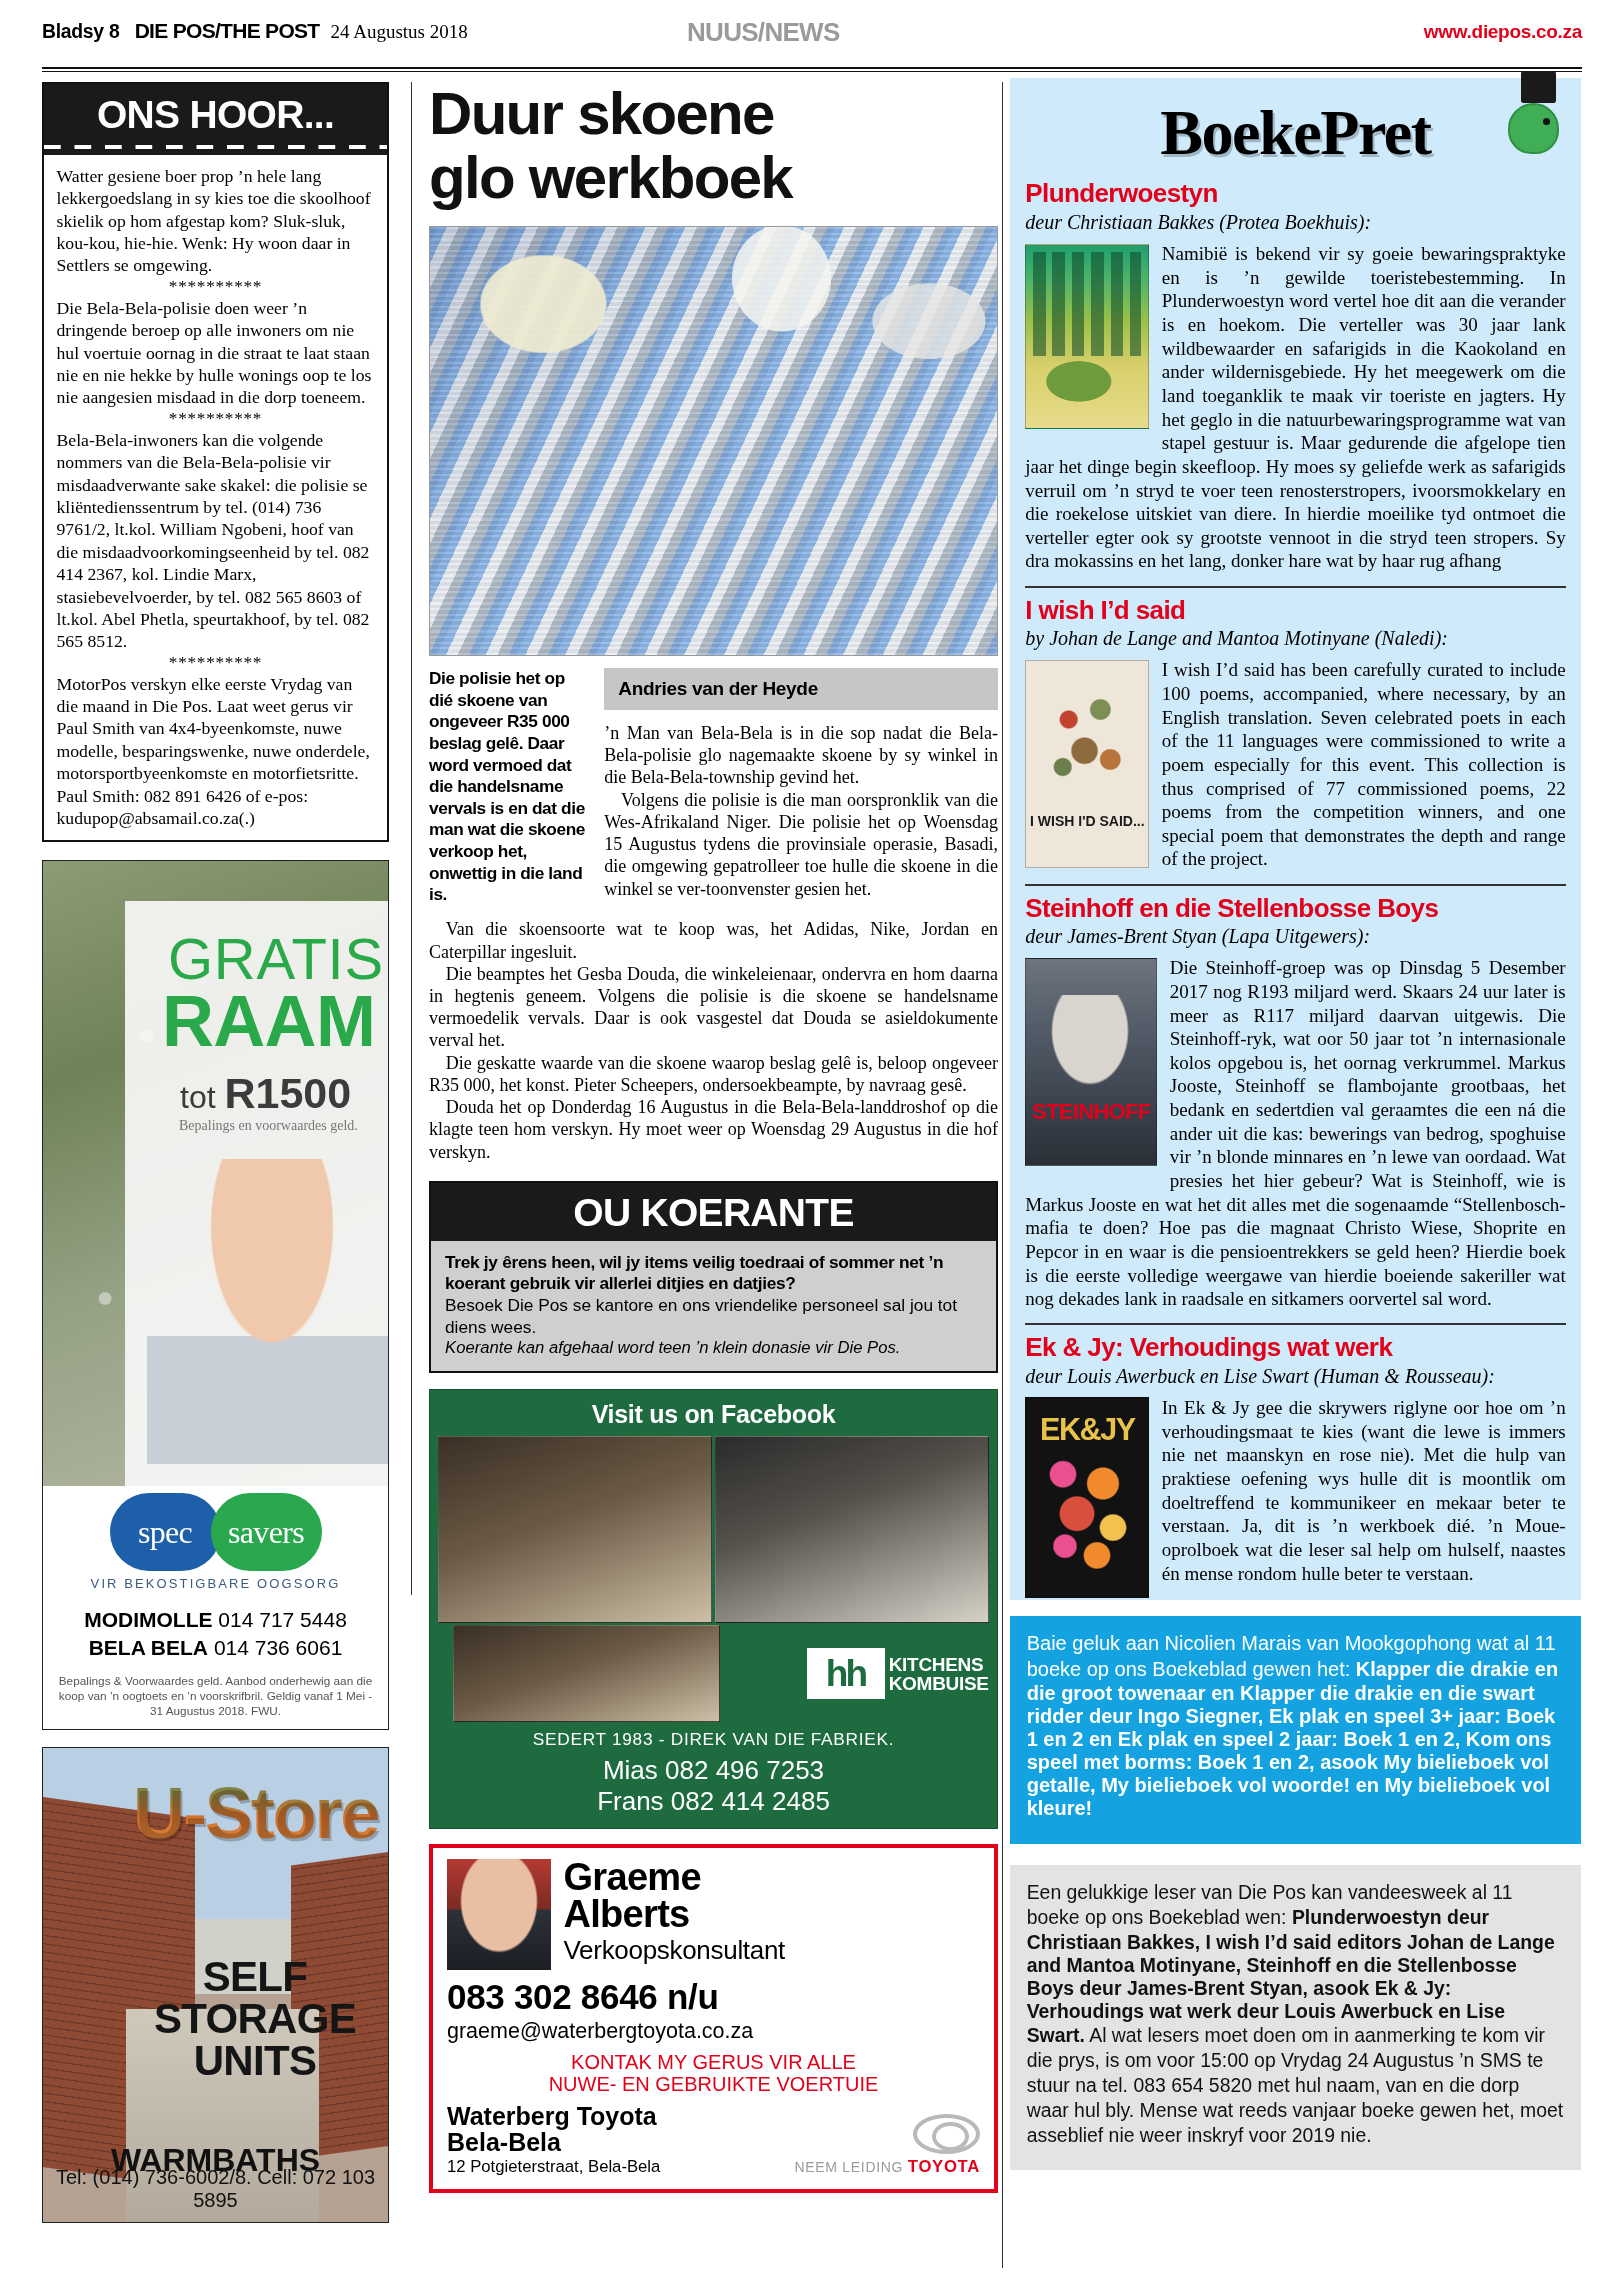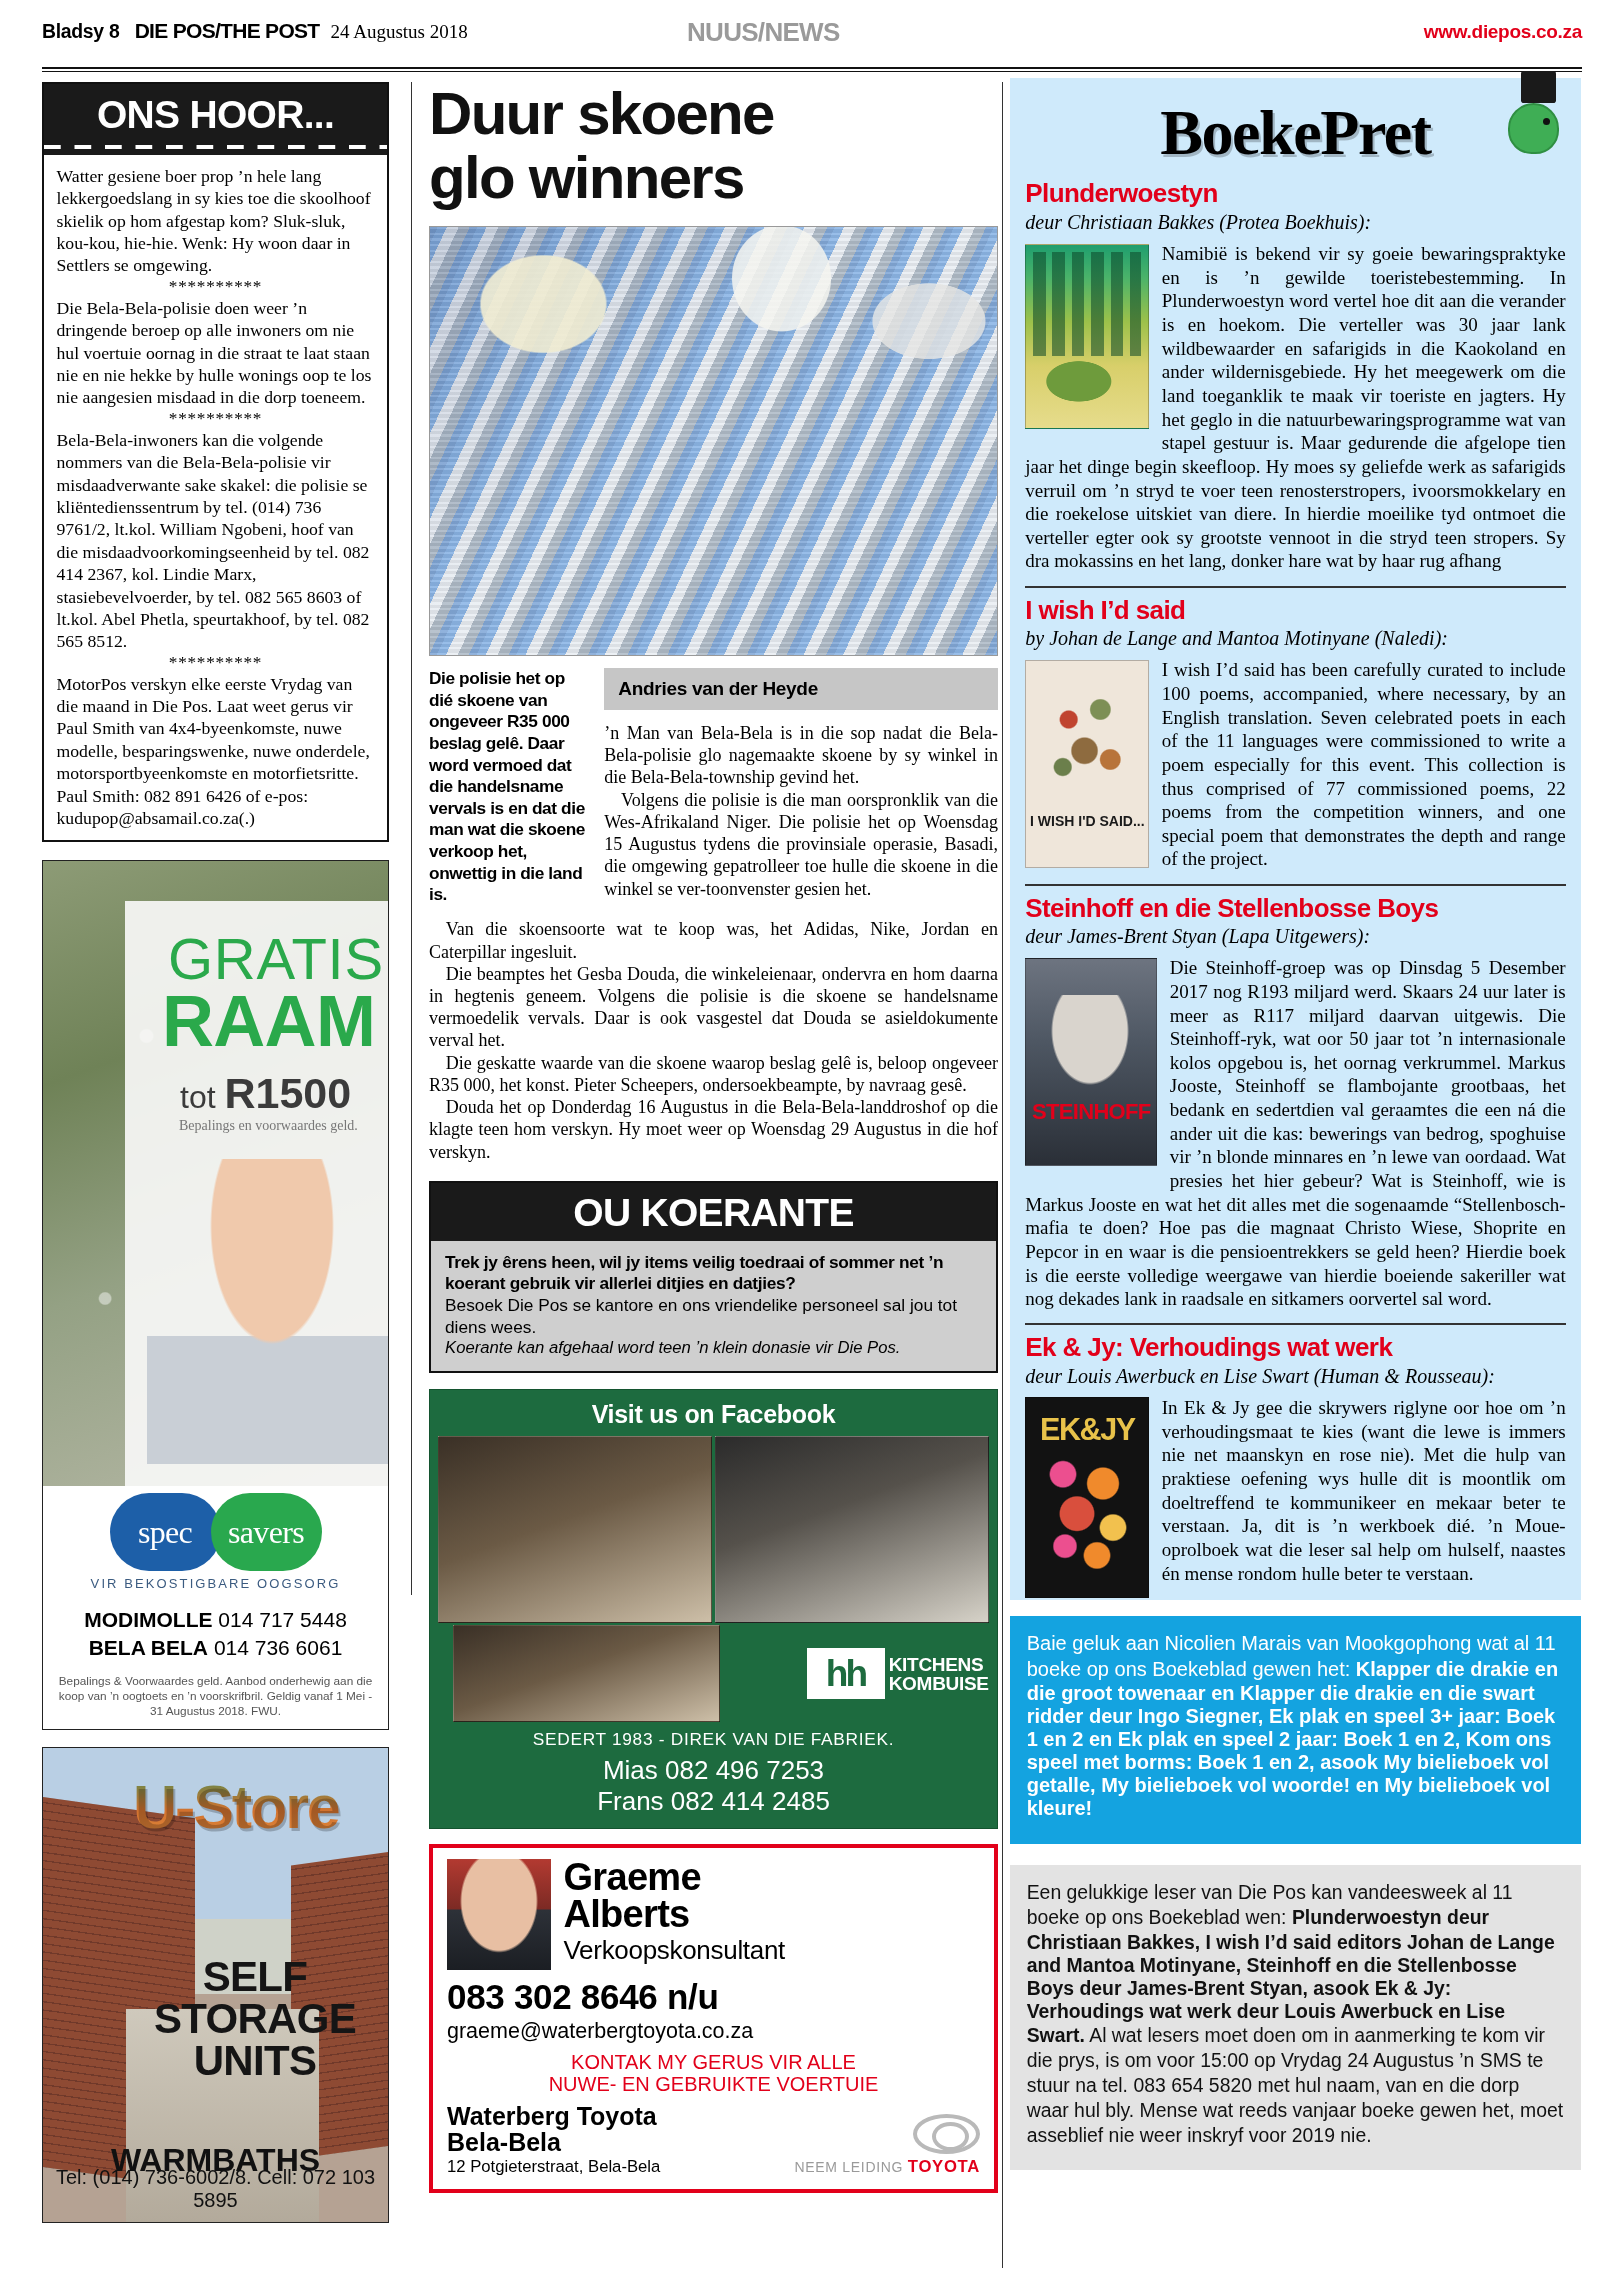--- a/index.html
+++ b/index.html
@@ -198,21 +198,21 @@
     position: absolute; right: 0; top: 104px; width: 28%; height: 62%;
     background: repeating-linear-gradient(0deg, #8e4a33 0 7px, #70392a 7px 8.3px);
     transform: skewY(-8deg); transform-origin: right top;
   }
   .ust-floor {
     position: absolute; left: 24%; right: 20%; bottom: 0; height: 45%;
     background: linear-gradient(180deg, #cfc9bc, #b3aa9b);
   }
   .ust-logo {
     position: absolute; left: 90px; top: 23.6px;
-    font-family: "Liberation Sans", sans-serif; font-weight: bold; font-size: 61px;
+    font-family: "Liberation Sans", sans-serif; font-weight: bold; font-size: 72px;
     letter-spacing: -2.1px;
     background: linear-gradient(180deg, #4f8d4e 0%, #d2722f 55%, #e08a3c 100%);
     -webkit-background-clip: text; background-clip: text; color: transparent;
     text-shadow: 2.1px 2.8px 0 rgba(0,0,0,.22);
   }
   .ust-self {
     position: absolute; right: 32px; top: 208px; text-align: center;
     font-family: "Liberation Sans", sans-serif; font-weight: bold; font-size: 42px;
     line-height: 1.0; color: #151515; letter-spacing: -0.7px;
   }
@@ -486,21 +486,21 @@
     </div>
     <div class="ust-warm">WARMBATHS</div>
     <div class="ust-tel">Tel: (014) 736-6002/8. Cell: 072 103 5895</div>
   </div>
 </div>
 
 <div class="col-mid">
 
   <div class="headline">
     <div>Duur skoene</div>
-    <div>glo winners</div>
+    <div>glo werkboek</div>
   </div>
 
   <div class="photo-main"></div>
 
   <div class="capt-row">
     <div class="capt-bold">Die polisie het op dié skoene van ongeveer R35 000 beslag gelê. Daar word vermoed dat die handelsname vervals is en dat die man wat die skoene verkoop het, onwettig in die land is.</div>
     <div class="byline-wrap">
       <div class="byline">Andries van der Heyde</div>
       <div class="artbody">
         <p>’n Man van Bela-Bela is in die sop nadat die Bela-Bela-polisie glo nagemaakte skoene by sy winkel in die Bela-Bela-township gevind het.</p>

